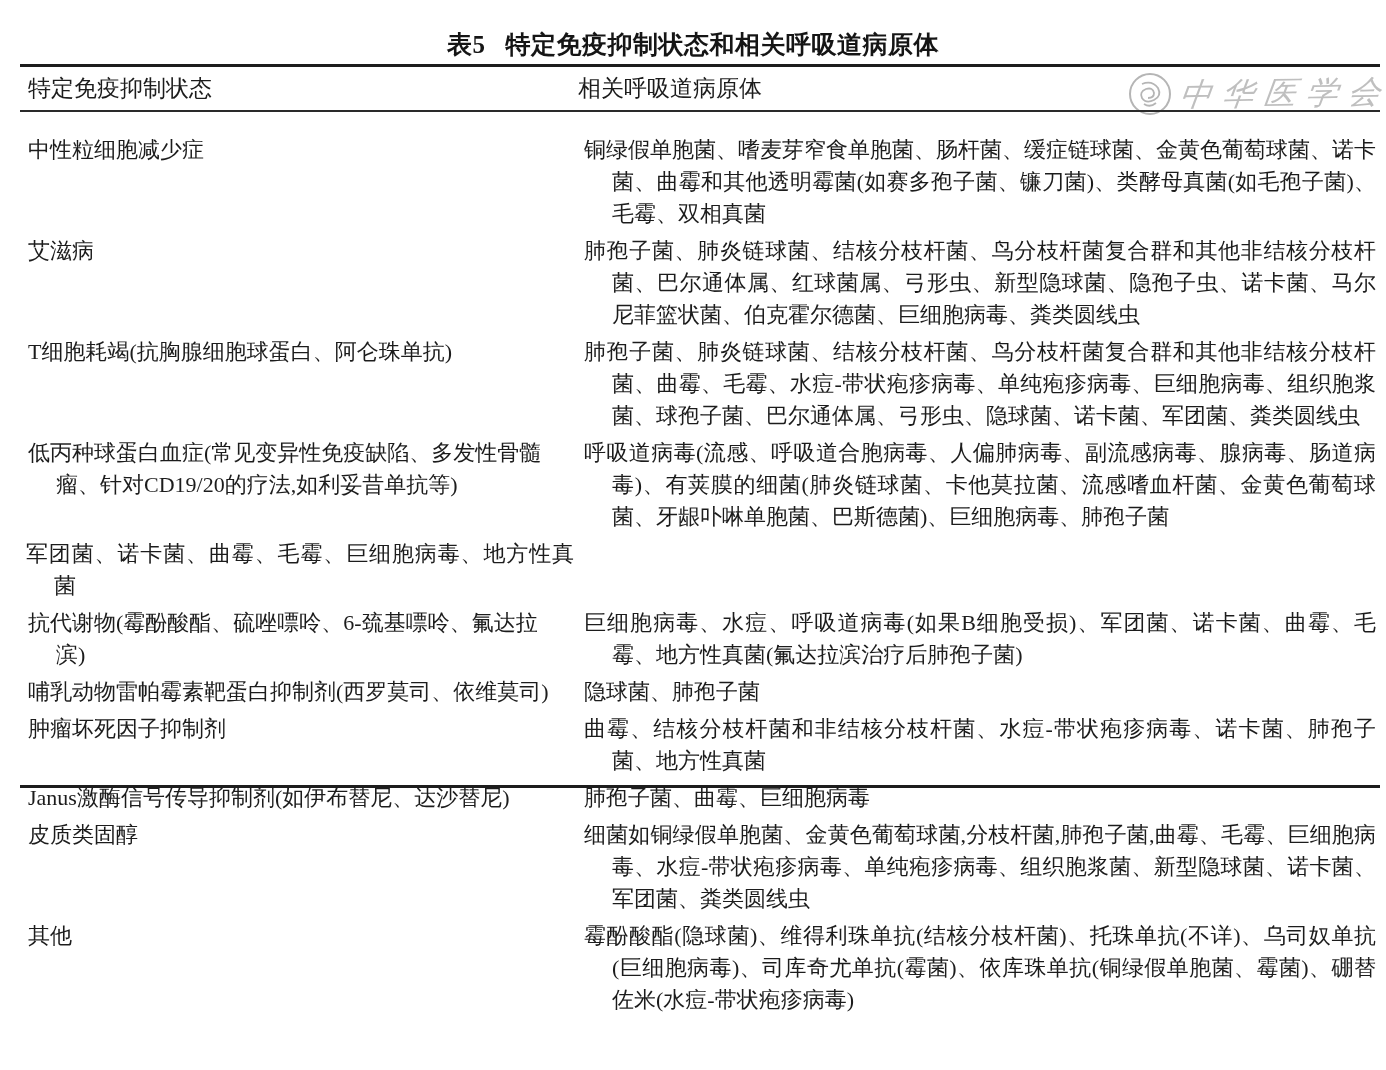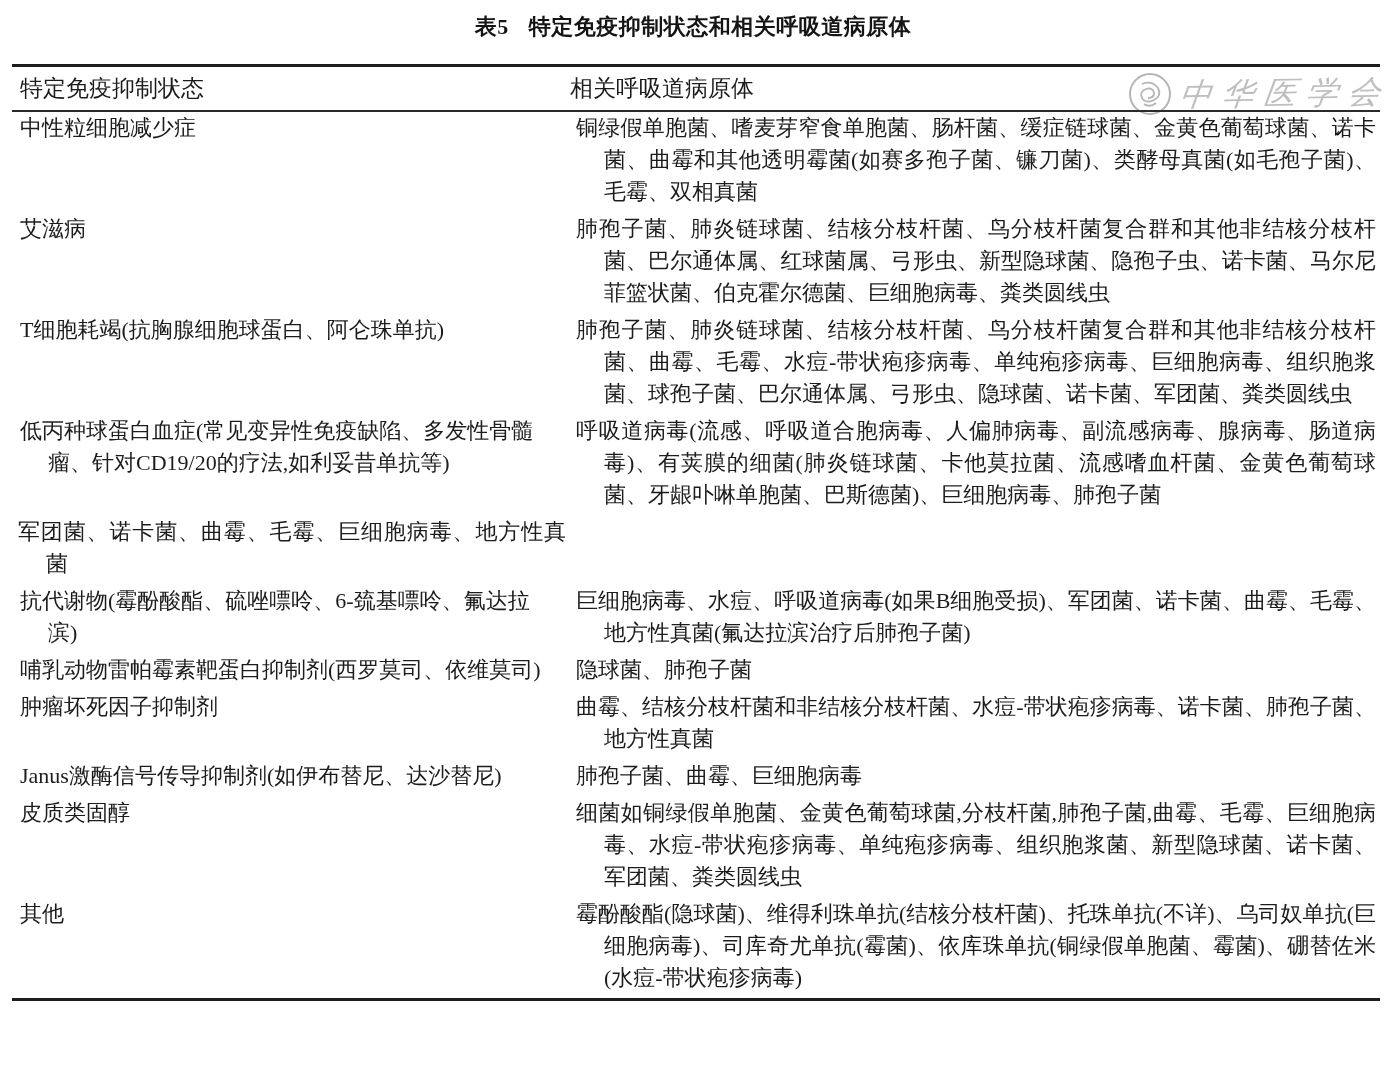--- a/index.html
+++ b/index.html
@@ -11,51 +11,51 @@
     position: relative;
     width: 1386px;
     height: 1070px;
     background: #ffffff;
     color: #1c1c1c;
     font-family: "Liberation Serif", "DejaVu Serif", serif;
     overflow: hidden;
   }
   .table-title {
     text-align: center;
-    padding-top: 12px;
-    font-size: 22px;
+    padding-top: 28px;
+    font-size: 25px;
     font-weight: bold;
     letter-spacing: 0.5px;
     color: #151515;
   }
   .table-title .tlabel { margin-right: 20px; }
 
   .ruled-table {
     position: absolute;
-    left: 12px;
+    left: 20px;
     right: 6px;
     top: 64px;
     border-top: 3px solid #1d1d1d;
     border-bottom: 3px solid #1d1d1d;
-    height: 937px;
+    height: 724px;
     box-sizing: border-box;
   }
   .thead {
     display: grid;
     grid-template-columns: 558px 1fr;
     align-items: center;
     height: 45px;
     border-bottom: 2px solid #2a2a2a;
     box-sizing: border-box;
     font-size: 23px;
   }
   .th-left { padding-left: 8px; text-align: left; }
   .th-right { text-align: left; padding-right: 120px; }
 
-  .tbody { padding-top: 0; }
+  .tbody { padding-top: 22px; }
 
   .trow {
     display: grid;
     grid-template-columns: 558px 1fr;
     margin-bottom: 5px;
   }
   .cell {
     font-size: 22px;
     line-height: 32px;
     color: #1c1c1c;

